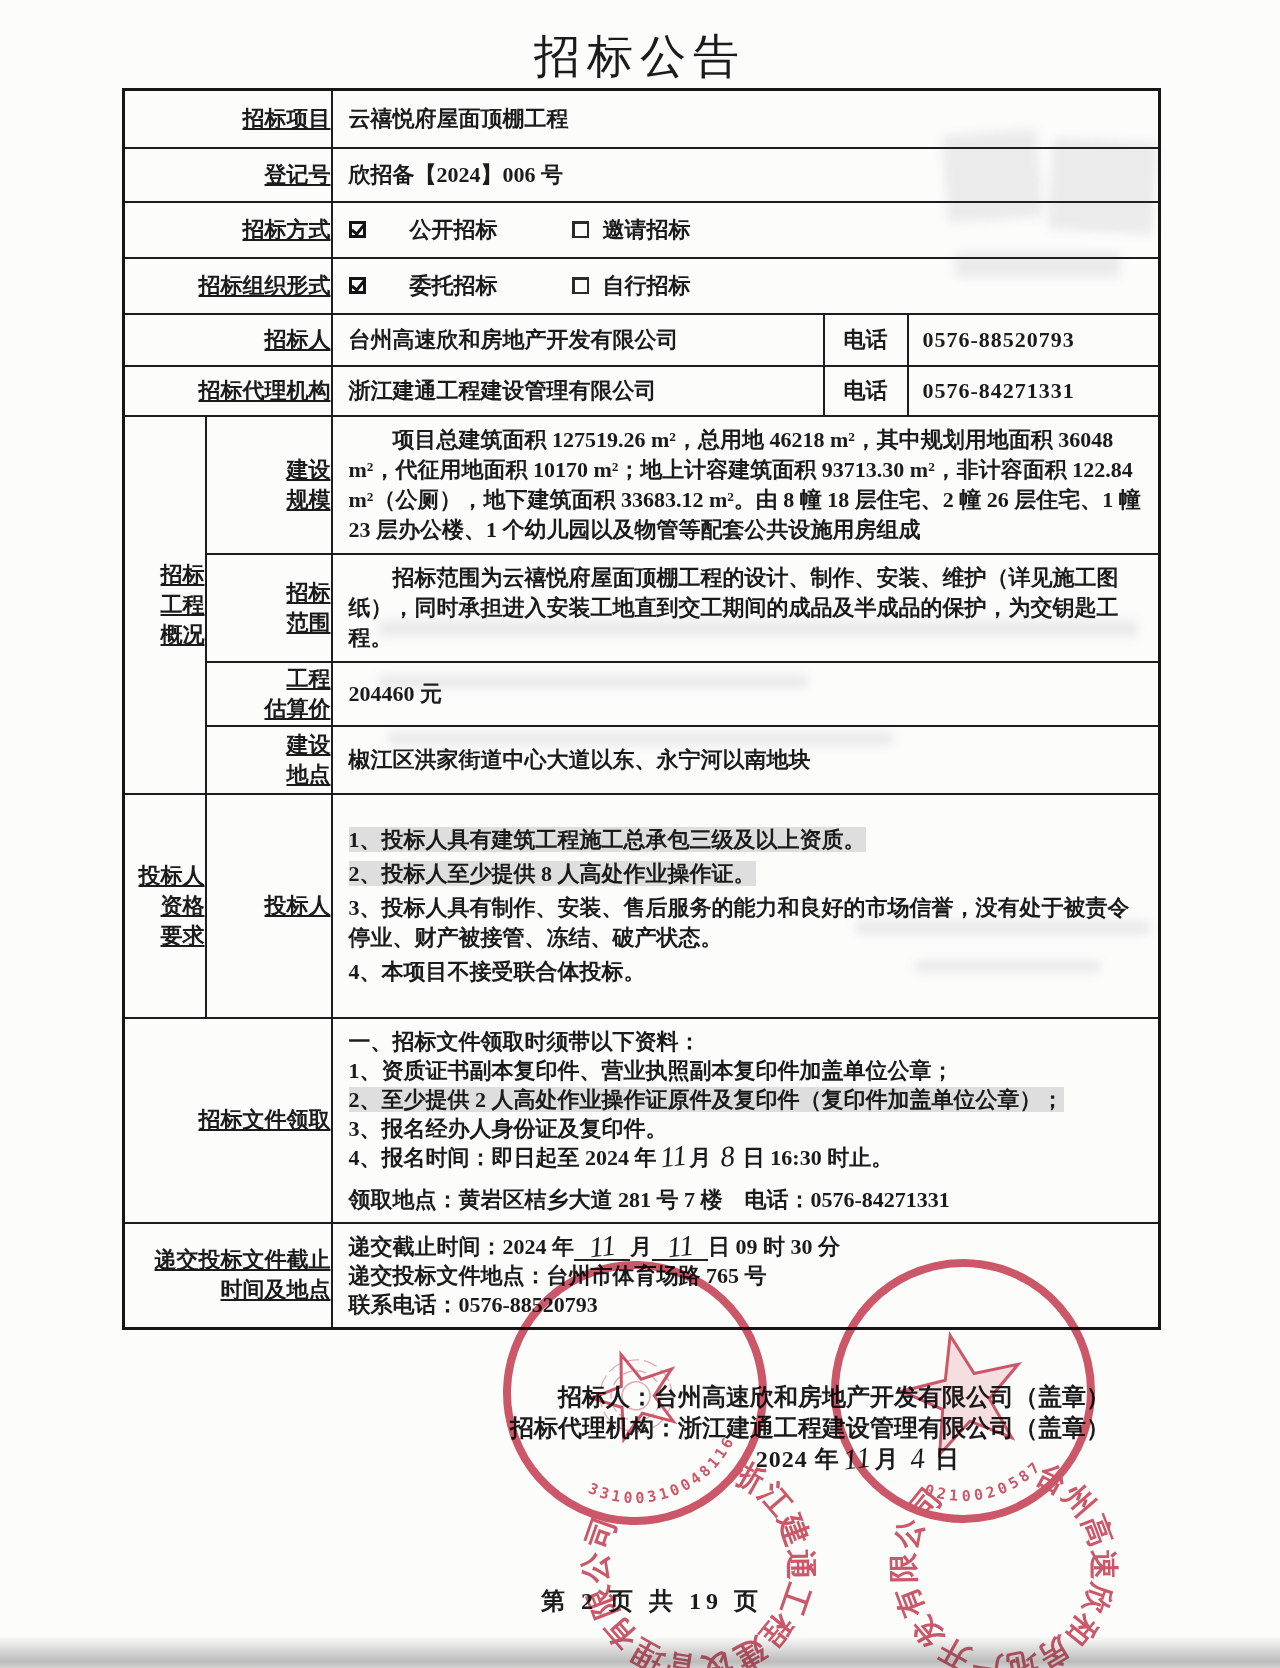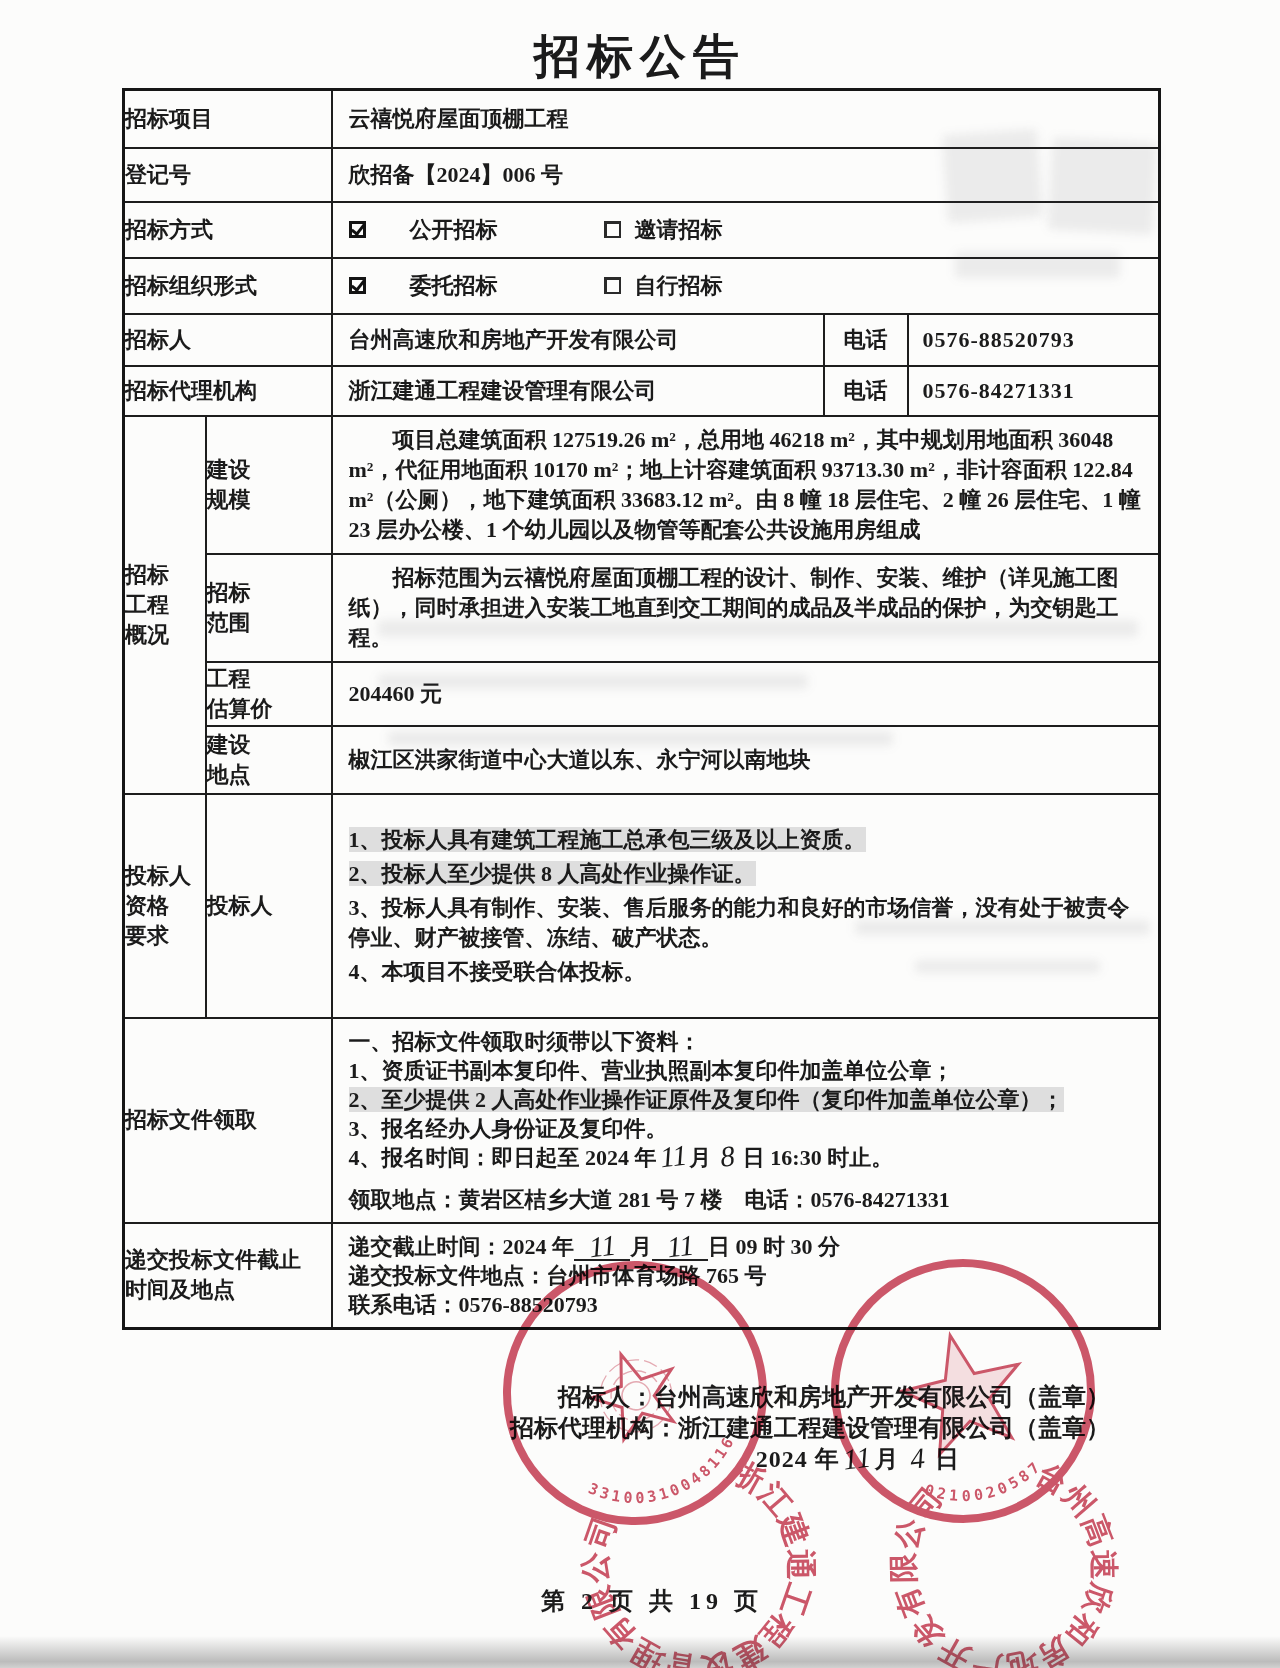--- a/index.html
+++ b/index.html
@@ -6,53 +6,53 @@
   html,body { width:1280px; height:1668px; }
   body {
     position:relative;
     background:#fcfcfb;
     font-family:"Liberation Serif","DejaVu Serif",serif;
     color:#1b1b1b;
     overflow:hidden;
   }
   .page-title {
     position:absolute; top:26px; left:0; width:100%;
-    text-align:center; font-size:46px; font-weight:700; letter-spacing:7px;
+    text-align:center; font-size:46px; font-weight:400; letter-spacing:7px;
   }
   
   table.doc {
     position:absolute; left:122px; top:88px;
     width:1036px; border-collapse:collapse; table-layout:fixed;
     border:3px solid #161616;
   }
   table.doc td {
     border:2px solid #1d1d1d;
     font-size:22px; font-weight:600; line-height:30px;
     vertical-align:middle;
   }
-  td.lbl { text-align:left; white-space:pre-line; }
+  td.lbl { text-align:right; white-space:pre-line;text-decoration:underline; }
   td.val { padding:6px 16px; }
   td.par { padding:8px 16px; vertical-align:middle; }
   .indent { text-indent:2em; }
   td.phone-lbl { text-align:center; }
   td.phone-val { padding:6px 14px; letter-spacing:1px; }
   
   .cbrow { display:flex; align-items:center;gap:30px; }
   .cb {
     width:17px; height:17px; border:3px solid #141414;
     display:inline-block; position:relative; flex:none;
   }
   .cb.unchecked { border-color:#2a2a2a; border-width:3px 2px 2px 3px; }
   .cb .tick {
     position:absolute; left:2px; top:-2px; width:8px; height:13px;
     border-right:3px solid #111; border-bottom:3px solid #111;
     transform:rotate(38deg);
   }
   .cb-label { margin:0 0 0 14px; }
-  .cb-group2 { margin-left:76px; display:flex; align-items:center; }
+  .cb-group2 { margin-left:44px; display:flex; align-items:center; }
   
   .q-item { margin:4px 0; }
   .hl { background:#dedede; box-decoration-break:clone; }
   .doc-line { line-height:29px; }
   .pickup { margin-top:13px; }
   
   .hw {
     display:inline-block; font-style:italic; font-weight:500;
     font-size:29px; line-height:20px;
     transform:rotate(-6deg) translateY(1px);

